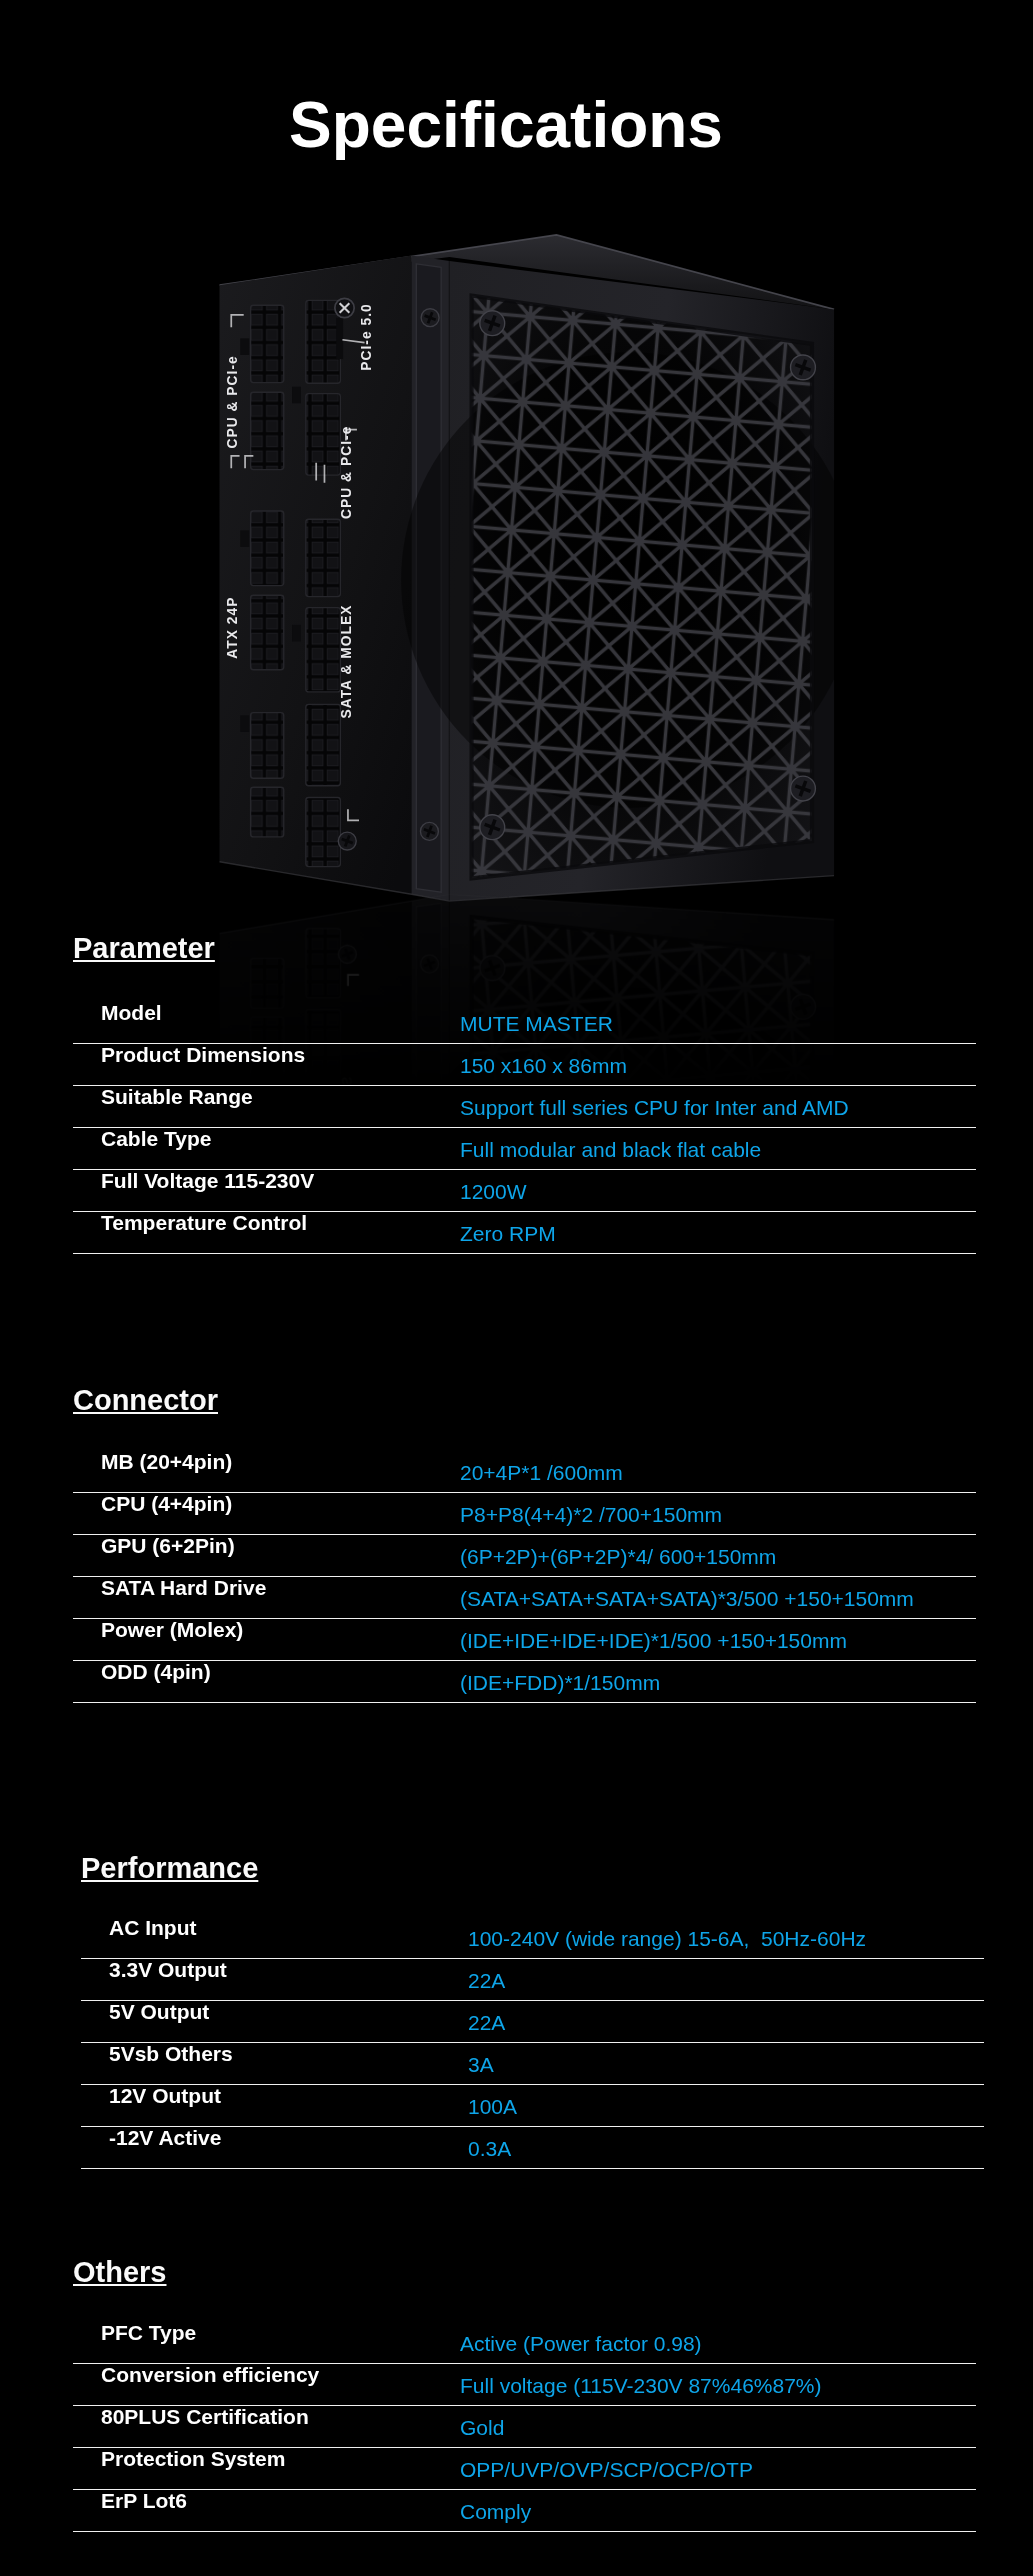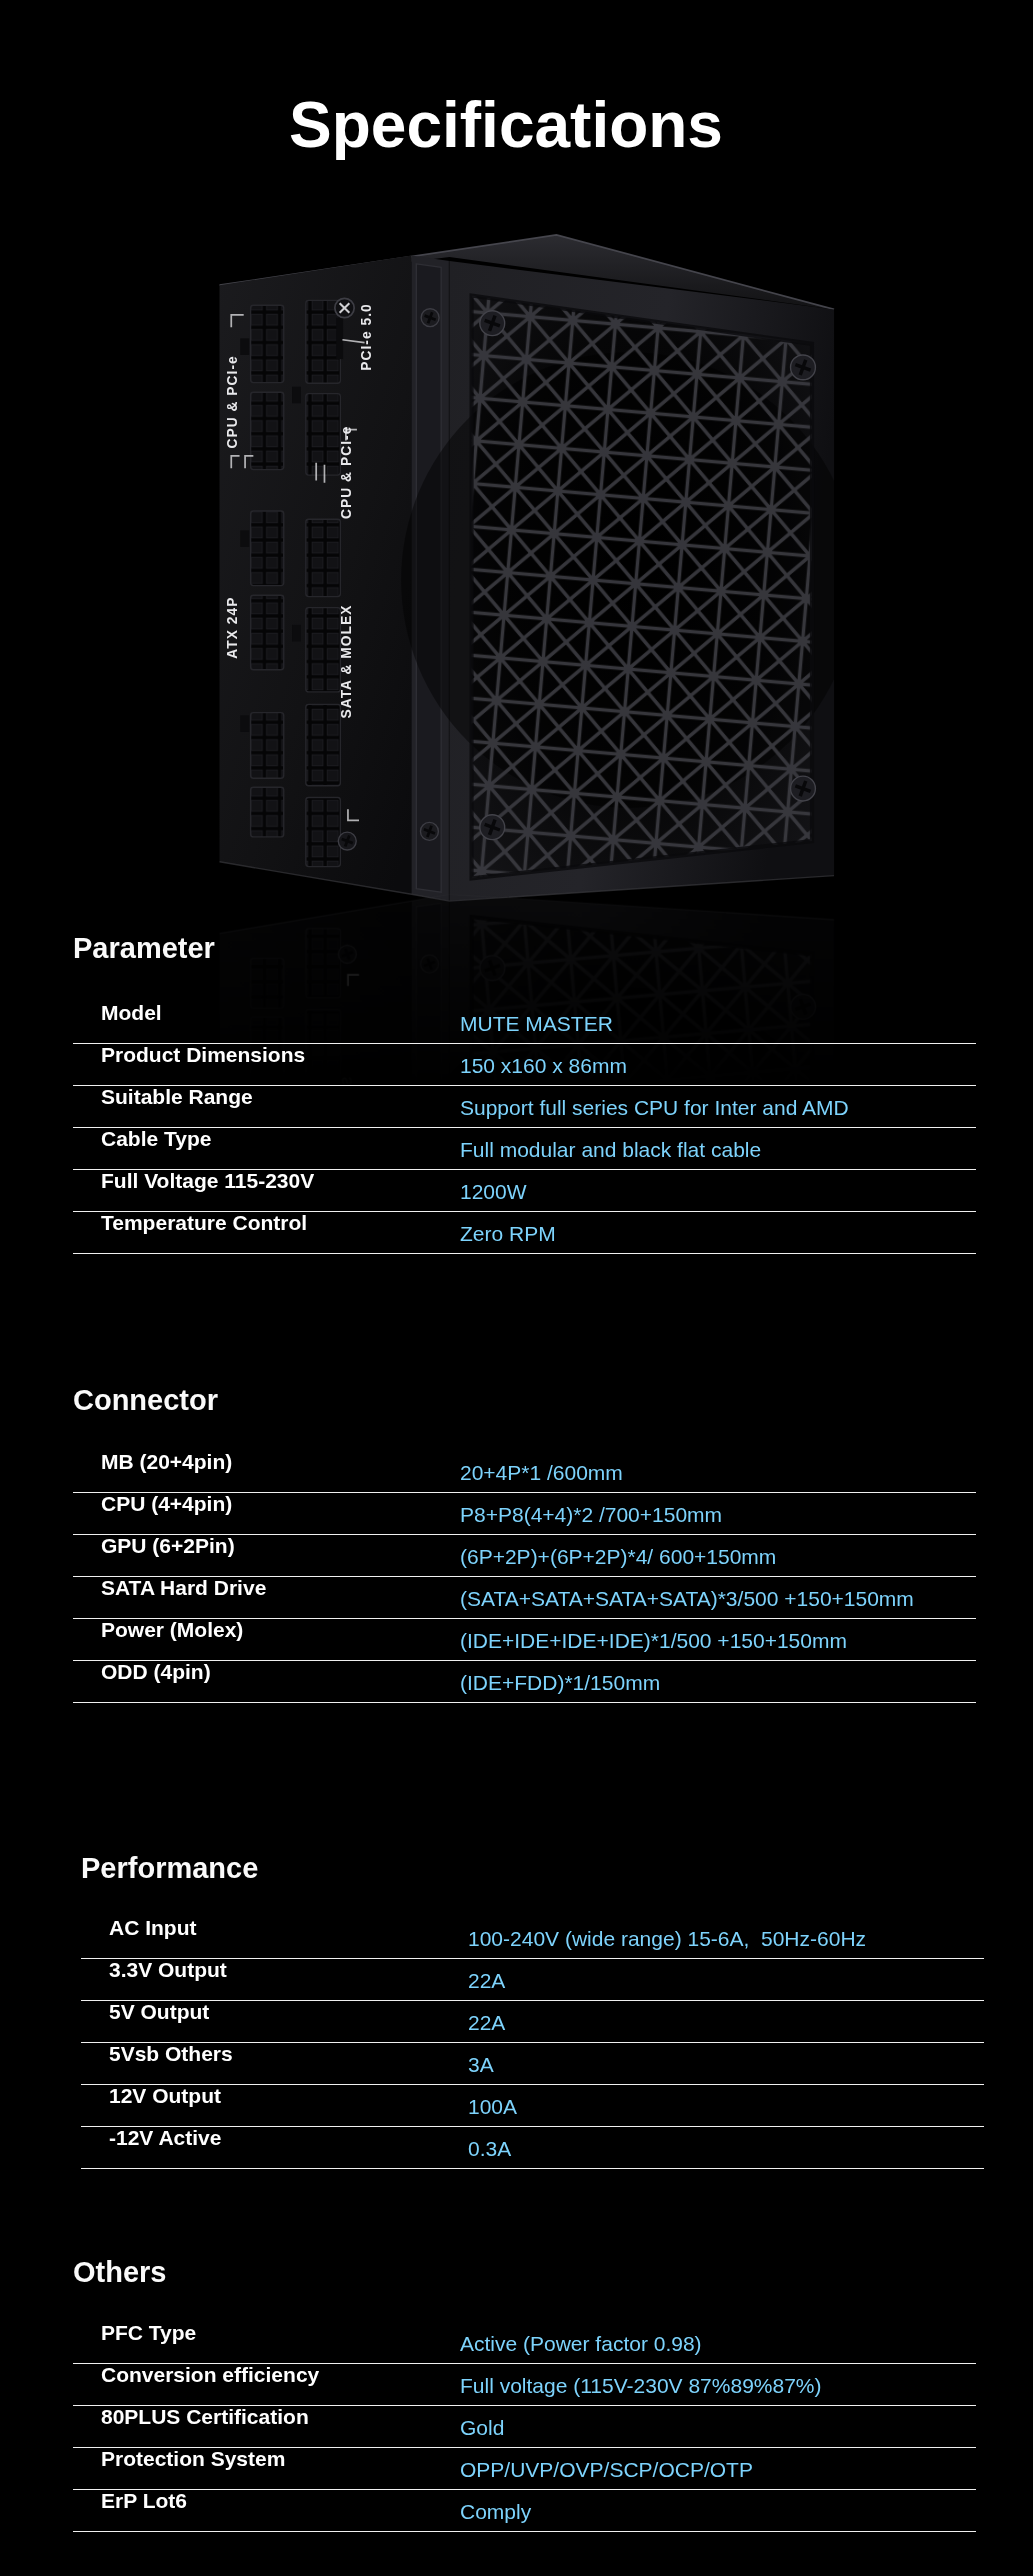--- a/index.html
+++ b/index.html
@@ -8,38 +8,38 @@
     font-family:"Liberation Sans","DejaVu Sans",sans-serif;color:#fff;
   }
   .title{
     position:absolute;top:93px;left:0;width:1012px;margin:0;
     text-align:center;font-size:64px;font-weight:700;letter-spacing:0;
     line-height:1;color:#fff;z-index:2;
   }
   .product{position:absolute;left:173px;top:221px;width:691px;height:870px;z-index:0;pointer-events:none;}
   .sections{position:absolute;left:0;top:0;width:1033px;height:2576px;z-index:2;}
   .spec-section{position:absolute;left:73px;width:903px;}
-  .spec-section h2{margin:0;font-size:29px;line-height:33px;font-weight:700;color:#fafafa;letter-spacing:0;}
+  .spec-section h2{margin:0;font-size:29px;line-height:33px;font-weight:700;color:#fafafa;letter-spacing:0;text-decoration:underline;}
   .sec-0{top:932px;} .sec-0 .rows{margin-top:37px;}
   .sec-1{top:1384px;} .sec-1 .rows{margin-top:34px;}
   .sec-2{top:1852px;margin-left:8px;} .sec-2 .rows{margin-top:32px;}
   .sec-3{top:2256px;} .sec-3 .rows{margin-top:33px;}
   .rows{width:100%;}
   .spec-row{
     position:relative;height:42px;box-sizing:border-box;
     border-bottom:1.4px solid #f0f0f0;
     display:flex;
   }
   .spec-label{
     margin-left:28px;padding-bottom:9px;
     font-size:21px;font-weight:700;line-height:1;color:#fff;white-space:pre;
   }
   .spec-value{
     position:absolute;left:387px;bottom:9px;
-    font-size:21px;font-weight:400;line-height:1;color:#7dd3fc;white-space:pre;
+    font-size:21px;font-weight:400;line-height:1;color:#0ea5e9;white-space:pre;
   }
   svg text{font-family:"Liberation Sans","DejaVu Sans",sans-serif;}
 </style>
 </head>
 <body>
 
 <div class="page">
 
   <h1 class="title">Specifications</h1>
 
@@ -275,21 +275,21 @@
   </section>
       <section class="spec-section sec-3">
     <h2>Others</h2>
     <div class="rows">
           <div class="spec-row">
     <span class="spec-label">PFC Type</span>
     <span class="spec-value">Active (Power factor 0.98)</span>
   </div>
           <div class="spec-row">
     <span class="spec-label">Conversion efficiency</span>
-    <span class="spec-value">Full voltage (115V-230V 87%89%87%)</span>
+    <span class="spec-value">Full voltage (115V-230V 87%46%87%)</span>
   </div>
           <div class="spec-row">
     <span class="spec-label">80PLUS Certification</span>
     <span class="spec-value">Gold</span>
   </div>
           <div class="spec-row">
     <span class="spec-label">Protection System</span>
     <span class="spec-value">OPP/UVP/OVP/SCP/OCP/OTP</span>
   </div>
           <div class="spec-row">

